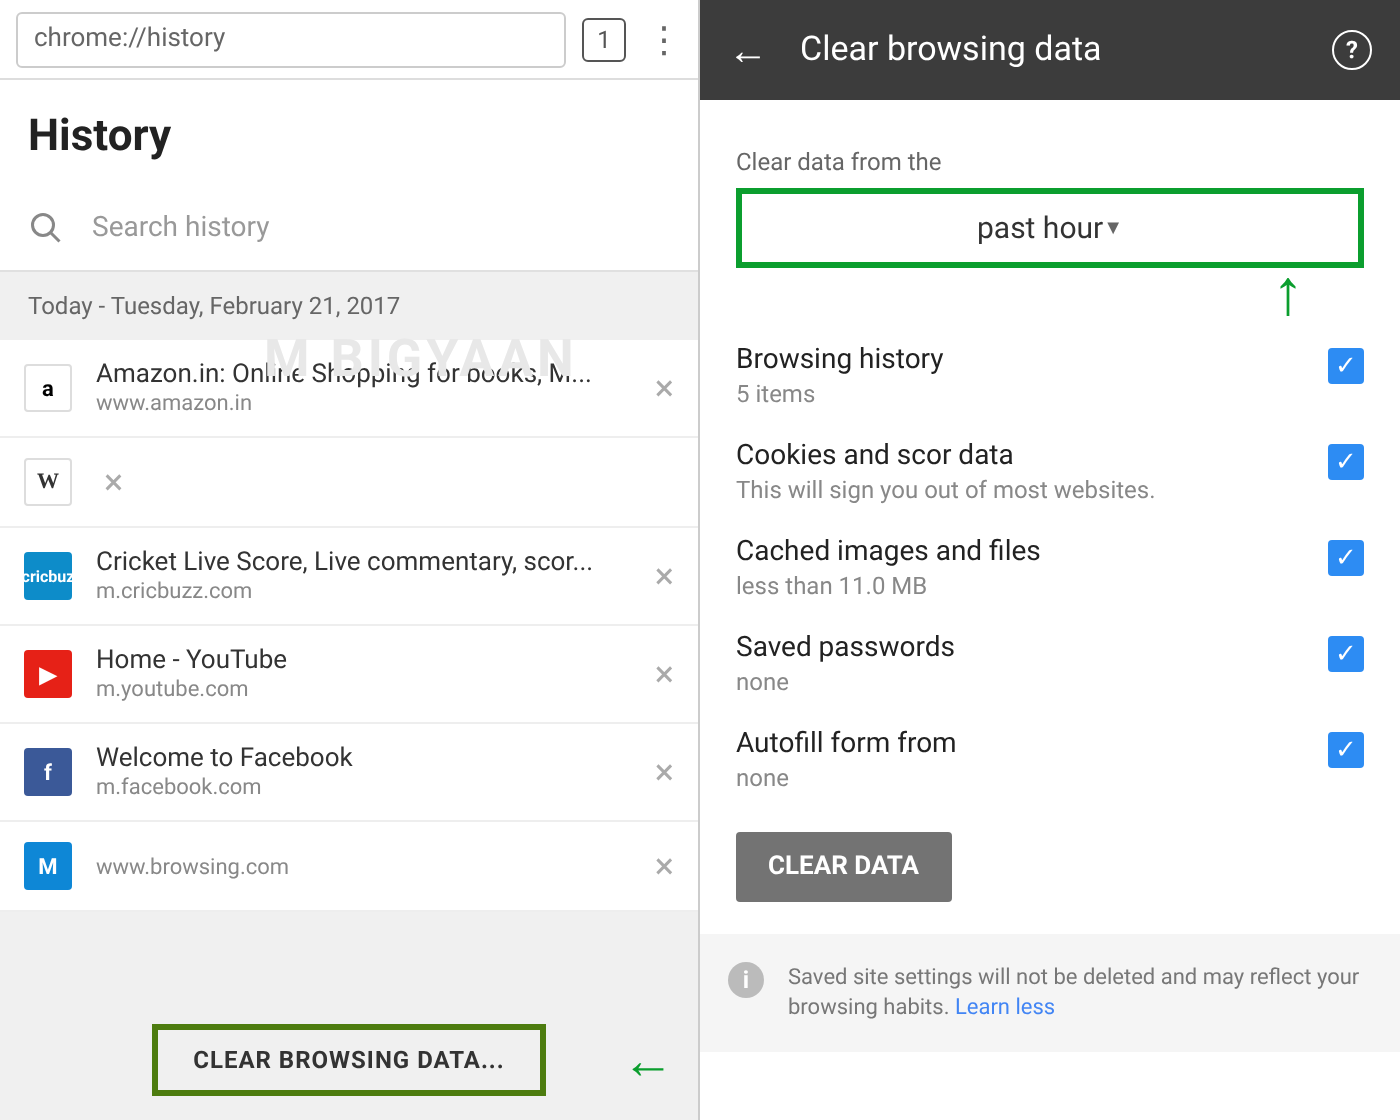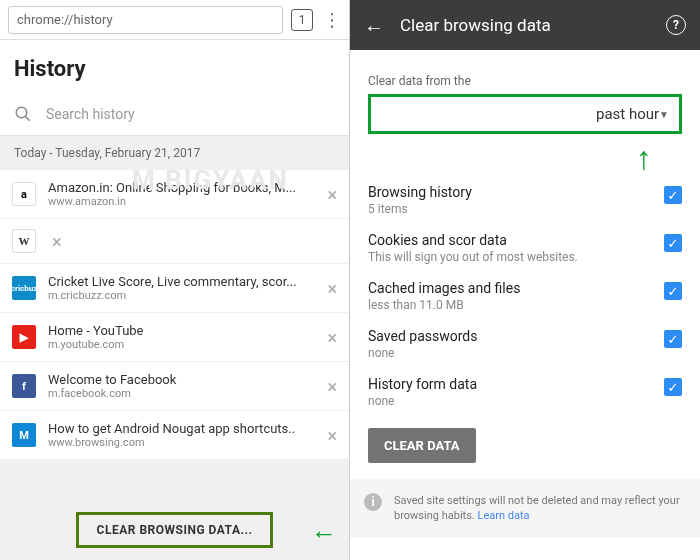--- a/index.html
+++ b/index.html
@@ -31,21 +31,21 @@
 .clear-btn-wrap{margin-top:auto;padding:8px 40px 12px;display:flex;justify-content:center;align-items:center;position:relative}
 .clear-btn{border:3px solid #4d7c0f;padding:8px 18px;font-size:12px;font-weight:bold;color:#333;letter-spacing:0.5px}
 .arrow-left{color:#0b9e2e;font-size:26px;font-weight:bold;position:absolute;right:12px}
 
 .toolbar{height:50px;background:#3c3c3c;color:#fff;display:flex;align-items:center;padding:0 14px}
 .back-icon{font-size:20px;margin-right:16px}
 .toolbar-title{flex:1;font-size:17px}
 .help-icon{width:20px;height:20px;border:1.5px solid #fff;border-radius:50%;display:flex;align-items:center;justify-content:center;font-size:12px;font-weight:bold}
 .content{padding:24px 18px;flex:1;overflow:hidden}
 .label-small{font-size:12px;color:#666;margin-bottom:6px}
-.dropdown{border:3px solid #0b9e2e;padding:8px 10px;display:flex;align-items:center;justify-content:flex-end;margin-bottom:12px}
+.dropdown{border:3px solid #0b9e2e;padding:8px 10px;display:flex;align-items:center;justify-content:center;margin-bottom:0}
 .dropdown-text{font-size:15px;color:#333}
 .dropdown-arrow{font-size:10px;color:#666}
 .arrow-up{color:#0b9e2e;font-size:32px;font-weight:bold;text-align:right;padding-right:30px;line-height:24px;margin-bottom:6px}
 .option-row{display:flex;align-items:flex-start;padding:8px 0}
 .option-text{flex:1}
 .option-title{font-size:14px;color:#222}
 .option-sub{font-size:12px;color:#888;margin-top:2px}
 .checkbox{width:18px;height:18px;background:#2d8cf3;border-radius:2px;display:flex;align-items:center;justify-content:center;color:#fff;font-size:13px;margin-left:8px;margin-top:2px}
 .clear-data-btn{background:#737373;color:#fff;border:none;padding:10px 16px;font-size:13px;font-weight:bold;margin-top:12px;border-radius:2px}
 .footer-note{background:#f5f5f5;display:flex;padding:14px;margin:16px -18px 0;font-size:11px;color:#777;line-height:1.4}
@@ -109,21 +109,20 @@
           <div class="favicon fav-fb">f</div>
           <div class="item-text">
             <div class="item-title">Welcome to Facebook</div>
             <div class="item-url">m.facebook.com</div>
           </div>
           <div class="item-close">×</div>
         </div>
         <div class="history-item">
           <div class="favicon fav-m">M</div>
           <div class="item-text">
-            <div class="item-title">How to get Android Nougat app shortcuts..</div>
             <div class="item-url">www.browsing.com</div>
           </div>
           <div class="item-close">×</div>
         </div>
       </div>
     <div class="clear-btn-wrap">
       <div class="clear-btn">CLEAR BROWSING DATA...</div>
       <div class="arrow-left">←</div>
     </div>
   </div>
@@ -165,26 +164,26 @@
           </div>
           <div class="option-row">
             <div class="option-text">
               <div class="option-title">Saved passwords</div>
               <div class="option-sub">none</div>
             </div>
             <div class="checkbox">✓</div>
           </div>
           <div class="option-row">
             <div class="option-text">
-              <div class="option-title">History form data</div>
+              <div class="option-title">Autofill form from</div>
               <div class="option-sub">none</div>
             </div>
             <div class="checkbox">✓</div>
           </div>
         </div>
       <button class="clear-data-btn">CLEAR DATA</button>
       <div class="footer-note">
         <span class="info-icon">i</span>
-        <span><span>Saved site settings will not be deleted and may reflect your browsing habits. </span><span class="learn-more">Learn data</span></span>
+        <span><span>Saved site settings will not be deleted and may reflect your browsing habits. </span><span class="learn-more">Learn less</span></span>
       </div>
     </div>
   </div>
 </div>
 
 </body></html>

